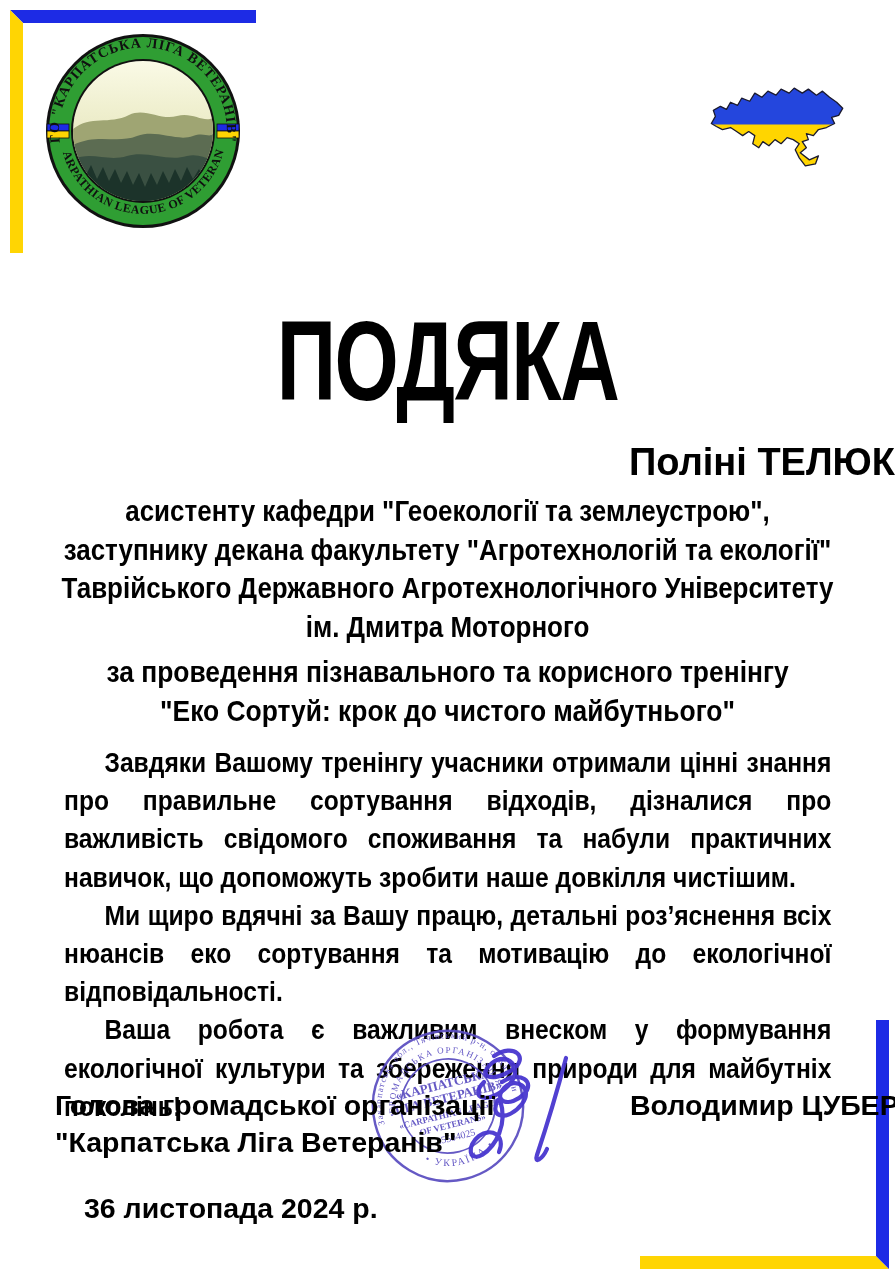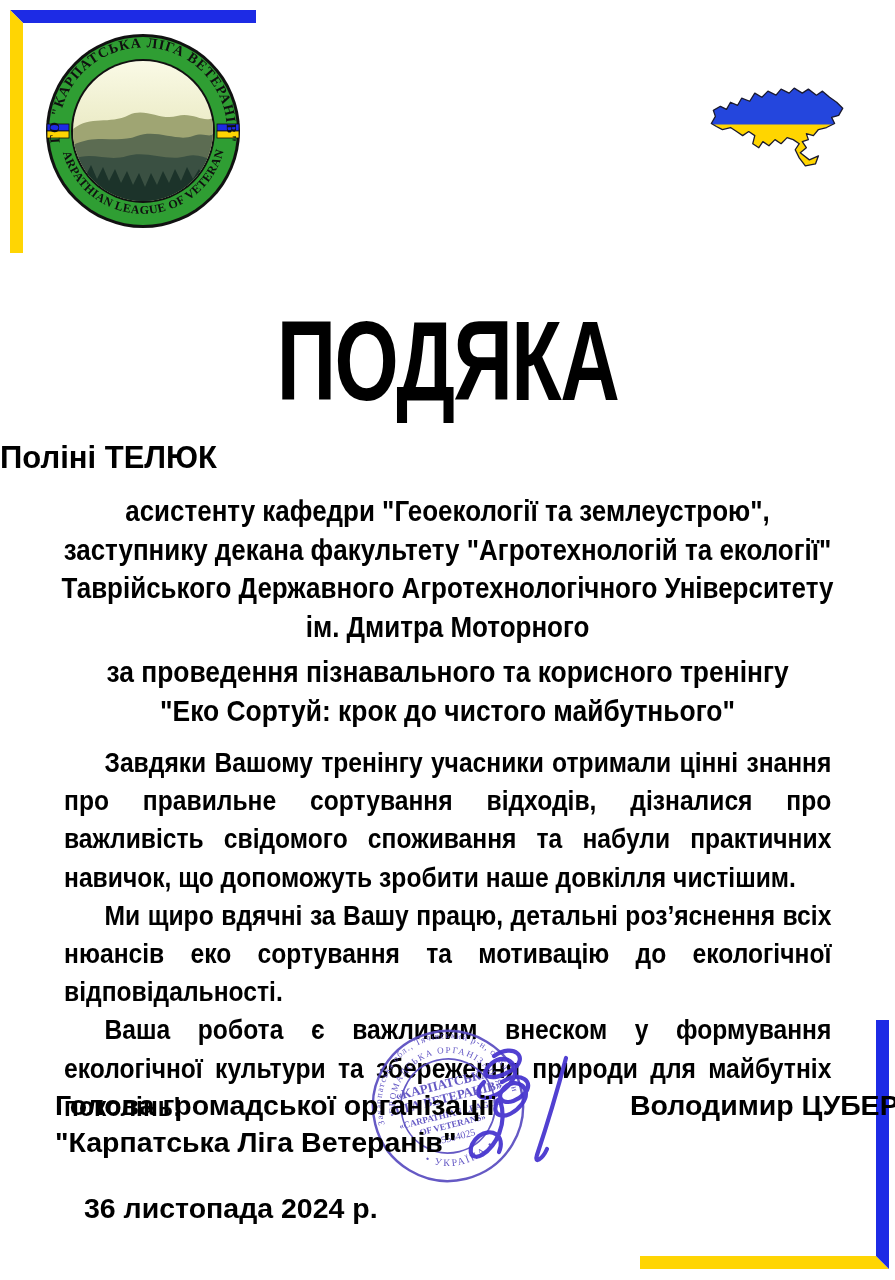--- a/index.html
+++ b/index.html
@@ -13,21 +13,21 @@
     clip-path:polygon(0 0,100% 0,100% 100%,13px 100%);}
   .bar-yellow-left{left:10px;top:10px;width:13px;height:243px;background:#ffd503;
     clip-path:polygon(0 0,100% 13px,100% 100%,0 100%);}
   .bar-yellow-bottom{left:640px;top:1256px;width:249px;height:13px;background:#ffd503;
     clip-path:polygon(0 0,calc(100% - 13px) 0,100% 100%,0 100%);}
   .bar-blue-right{left:876px;top:1020px;width:13px;height:249px;background:#1d2be5;
     clip-path:polygon(0 0,100% 0,100% 100%,0 calc(100% - 13px));}
 
   .title{left:0;top:297px;width:895px;text-align:center;font-size:113px;font-weight:700;
     line-height:1.15;letter-spacing:-2px;transform:scaleX(0.73);transform-origin:50% 0;white-space:nowrap;}
-  .name{left:0;top:438px;width:895px;text-align:left;font-size:31px;font-weight:600;line-height:1.3;}
+  .name{left:0;top:438px;width:895px;text-align:right;font-size:38px;font-weight:600;line-height:1.3;}
 
   .cblock{left:0;width:895px;text-align:center;font-weight:600;transform:scaleX(0.88);
     transform-origin:50% 0;}
   .degree{top:492px;font-size:29.5px;line-height:38.6px;}
   .training{top:652px;font-size:30px;line-height:39px;}
   .cblock div{white-space:nowrap;}
 
   .paras{left:64px;top:744px;width:872px;transform:scaleX(0.88);transform-origin:0 0;}
   .paras p{margin:0;text-align:justify;text-indent:46px;font-size:28px;line-height:38.2px;font-weight:600;}
 

